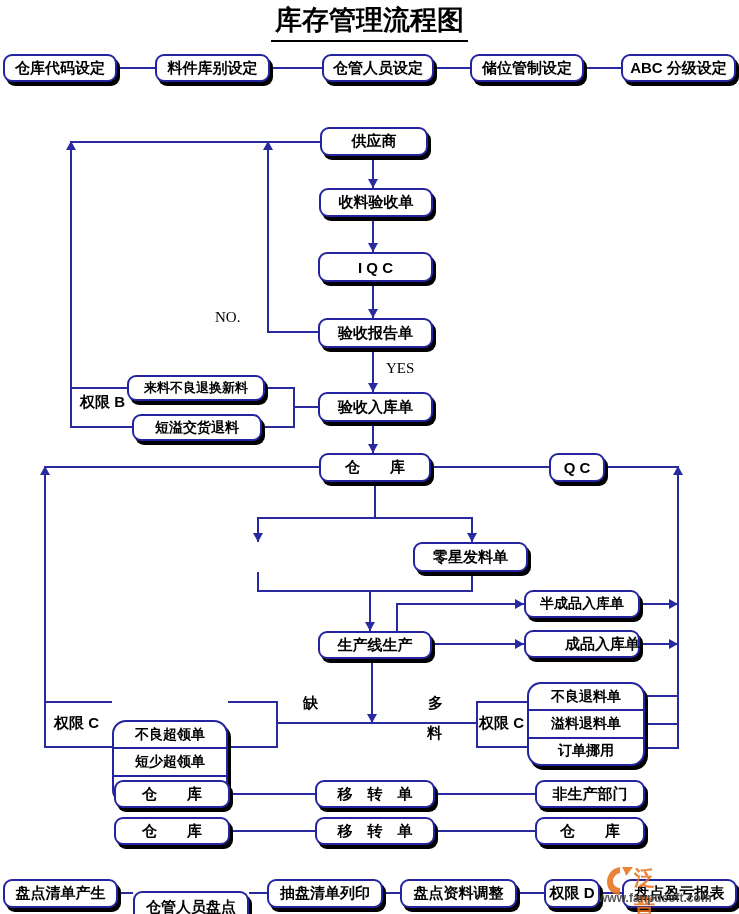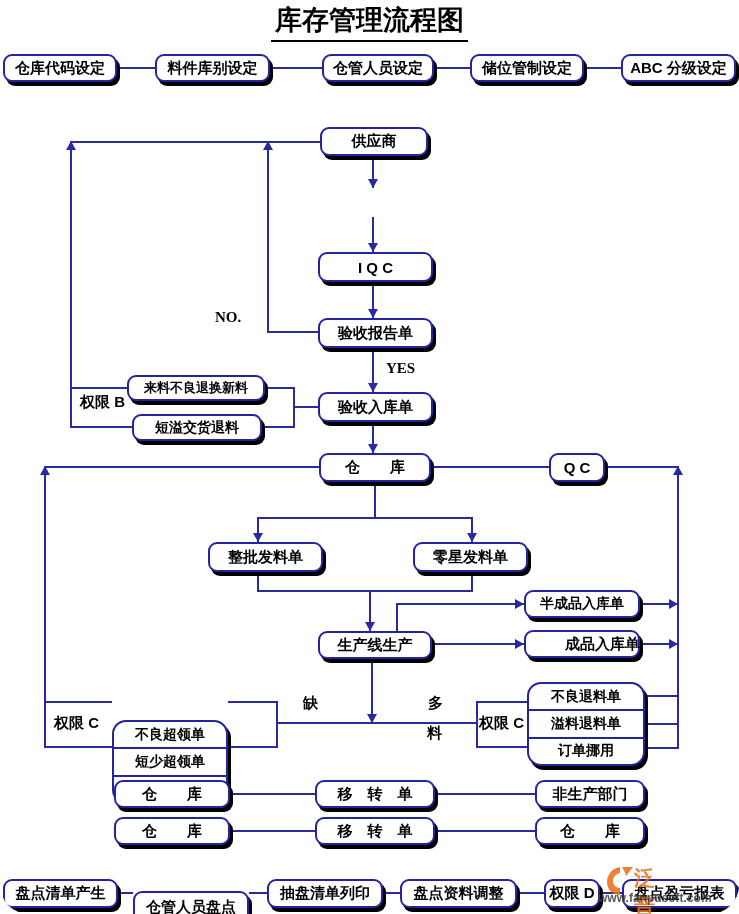--- a/index.html
+++ b/index.html
@@ -1,34 +1,34 @@
 <!DOCTYPE html>
 <html><head>
 <meta charset="utf-8">
 <style>
   html,body{margin:0;padding:0;background:#fff;}
   #canvas{position:relative;width:739px;height:914px;background:#fff;overflow:hidden;
-          font-family:"Liberation Sans","DejaVu Sans",sans-serif;color:#000;border-radius:29px;}
+          font-family:"Liberation Sans","DejaVu Sans",sans-serif;color:#000;}
   .box{position:absolute;background:#fff;border:2px solid #2424a0;border-radius:9px;
        box-shadow:3px 4px 0 #000;display:flex;align-items:center;justify-content:center;
        font-weight:bold;font-size:15px;white-space:nowrap;z-index:2;box-sizing:border-box;}
   .box.sm{font-size:13px;}
   .group{position:absolute;background:#fff;border:2px solid #2424a0;border-radius:14px;
        box-shadow:3px 4px 0 #000;display:flex;flex-direction:column;z-index:2;box-sizing:border-box;}
   .group .row{flex:1;display:flex;align-items:center;justify-content:center;
        font-weight:bold;font-size:14px;white-space:nowrap;}
   .group .row + .row{border-top:2px solid #2424a0;}
   .hl{position:absolute;height:2px;background:#2a2aa0;z-index:1;}
   .vl{position:absolute;width:2px;background:#2a2aa0;z-index:1;}
   .ar{position:absolute;width:0;height:0;z-index:3;}
   .ar.d{border-left:5px solid transparent;border-right:5px solid transparent;border-top:9px solid #2a2aa0;}
   .ar.u{border-left:5px solid transparent;border-right:5px solid transparent;border-bottom:9px solid #2a2aa0;}
   .ar.r{border-top:5px solid transparent;border-bottom:5px solid transparent;border-left:9px solid #2a2aa0;}
   .lbl{position:absolute;font-weight:bold;font-size:15px;white-space:nowrap;z-index:4;}
-  .lbl.en{font-family:"Liberation Serif","DejaVu Serif",serif;font-size:15px;font-weight:bold;}
+  .lbl.en{font-family:"Liberation Serif","DejaVu Serif",serif;font-size:15px;font-weight:normal;}
   #title{position:absolute;top:2px;left:0;width:100%;text-align:center;z-index:4;}
   #title span{display:inline-block;font-size:27px;font-weight:bold;border-bottom:2px solid #000;padding:0 4px 2px 4px;}
   #watermark{position:absolute;left:596px;top:860px;z-index:6;opacity:0.88;}
   #wm-brand{position:absolute;left:38px;top:4px;font-size:21px;font-weight:bold;color:#e8721c;letter-spacing:1px;}
   #wm-url{position:absolute;left:2px;top:31px;font-size:12px;font-weight:bold;color:#404040;}
   #wm-logo{position:absolute;left:10px;top:6px;}
 </style>
 </head>
 <body>
 
@@ -40,20 +40,21 @@
   <div class="box" style="left:155px;top:54px;width:115px;height:28px;">料件库别设定</div>
   <div class="box" style="left:322px;top:54px;width:112px;height:28px;">仓管人员设定</div>
   <div class="box" style="left:470px;top:54px;width:114px;height:28px;">储位管制设定</div>
   <div class="box" style="left:621px;top:54px;width:115px;height:28px;">ABC 分级设定</div>
   <div class="hl" style="left:117px;top:67px;width:38px;"></div>
   <div class="hl" style="left:270px;top:67px;width:52px;"></div>
   <div class="hl" style="left:434px;top:67px;width:36px;"></div>
   <div class="hl" style="left:584px;top:67px;width:37px;"></div>
 
   <div class="box" style="left:320px;top:127px;width:108px;height:29px;">供应商</div>
+  <div class="box" style="left:319px;top:188px;width:114px;height:29px;">收料验收单</div>
   <div class="box" style="left:318px;top:252px;width:115px;height:30px;">I Q C</div>
   <div class="box" style="left:318px;top:318px;width:115px;height:30px;">验收报告单</div>
   <div class="box" style="left:318px;top:392px;width:115px;height:30px;">验收入库单</div>
   <div class="box" style="left:319px;top:453px;width:112px;height:29px;">仓　　库</div>
   <div class="box" style="left:549px;top:453px;width:56px;height:29px;">Q C</div>
 
   <div class="vl" style="left:372px;top:156px;height:32px;"></div>
   <div class="ar d" style="left:368px;top:179px;"></div>
   <div class="vl" style="left:372px;top:217px;height:35px;"></div>
   <div class="ar d" style="left:368px;top:243px;"></div>
@@ -92,21 +93,20 @@
   <div class="vl" style="left:677px;top:466px;height:283px;"></div>
   <div class="ar u" style="left:673px;top:466px;"></div>
 
   <div class="vl" style="left:374px;top:482px;height:36px;"></div>
   <div class="hl" style="left:257px;top:517px;width:216px;"></div>
   <div class="vl" style="left:257px;top:517px;height:25px;"></div>
   <div class="ar d" style="left:253px;top:533px;"></div>
   <div class="vl" style="left:471px;top:517px;height:25px;"></div>
   <div class="ar d" style="left:467px;top:533px;"></div>
 
-  <div class="box" style="left:208px;top:542px;width:115px;height:30px;">整批发料单</div>
   <div class="box" style="left:413px;top:542px;width:115px;height:30px;">零星发料单</div>
 
   <div class="vl" style="left:257px;top:572px;height:20px;"></div>
   <div class="vl" style="left:471px;top:572px;height:20px;"></div>
   <div class="hl" style="left:257px;top:590px;width:216px;"></div>
   <div class="vl" style="left:369px;top:590px;height:41px;"></div>
   <div class="ar d" style="left:365px;top:622px;"></div>
 
   <div class="box" style="left:318px;top:631px;width:114px;height:28px;">生产线生产</div>
 

